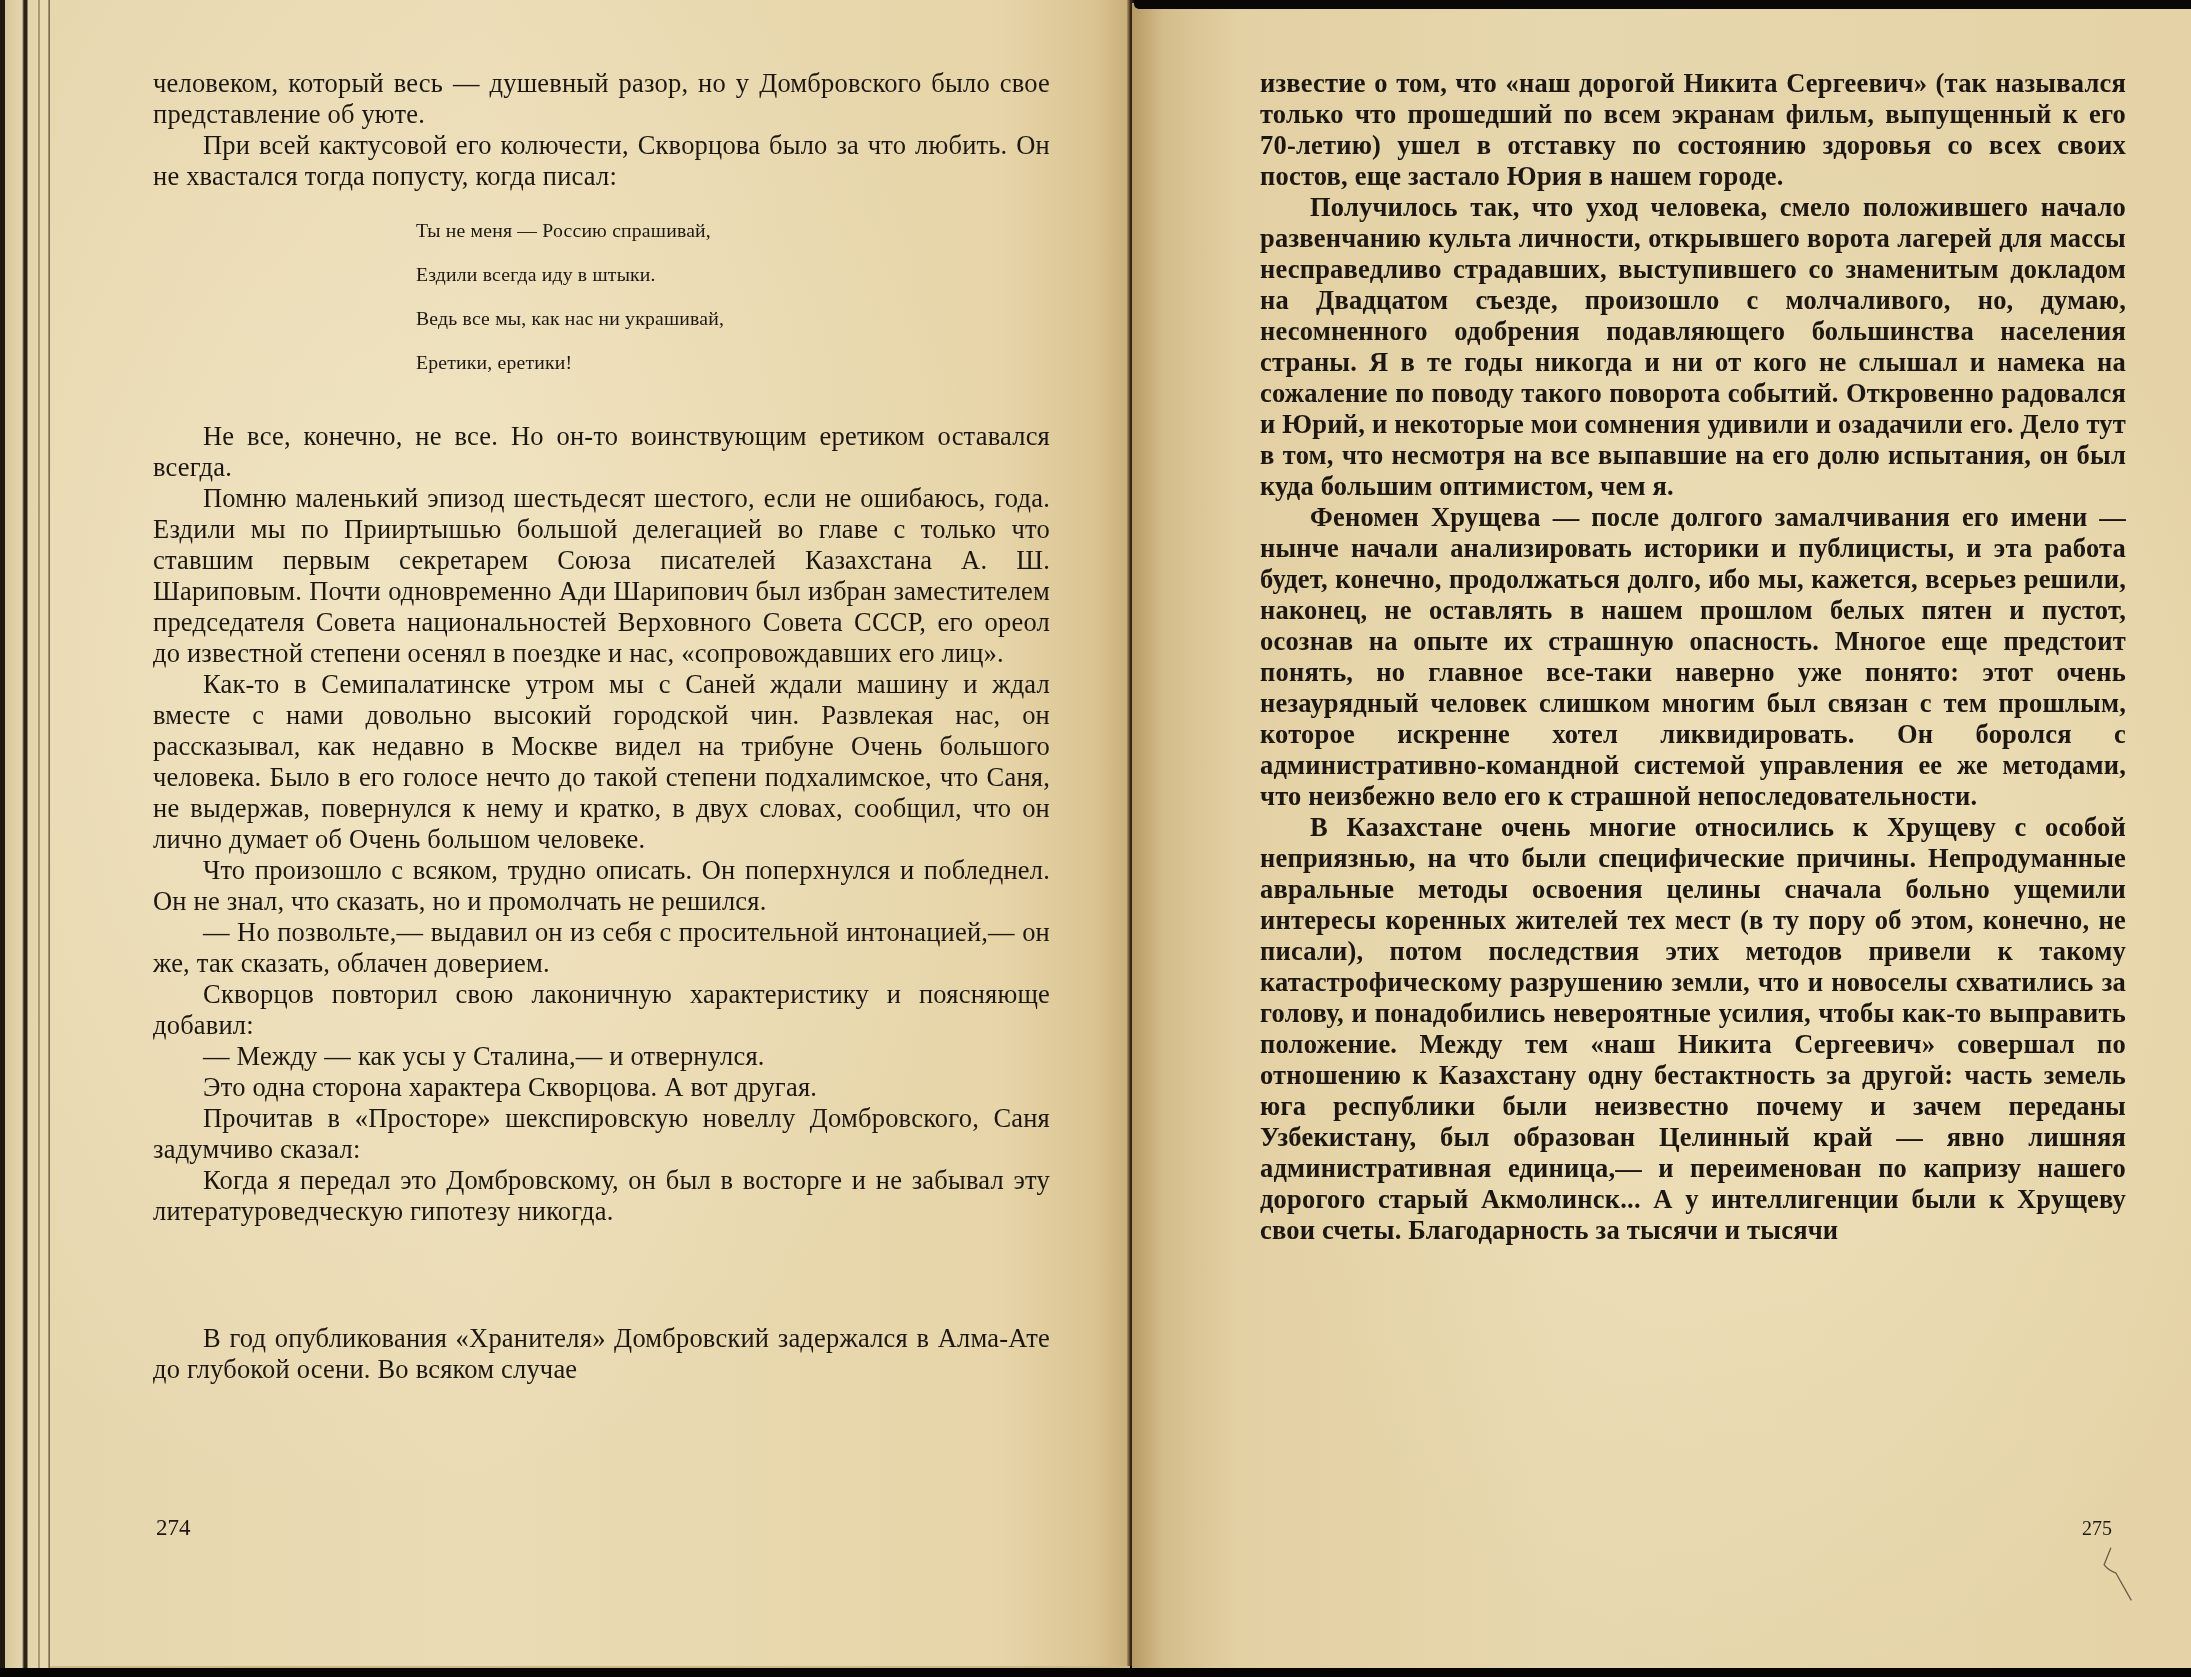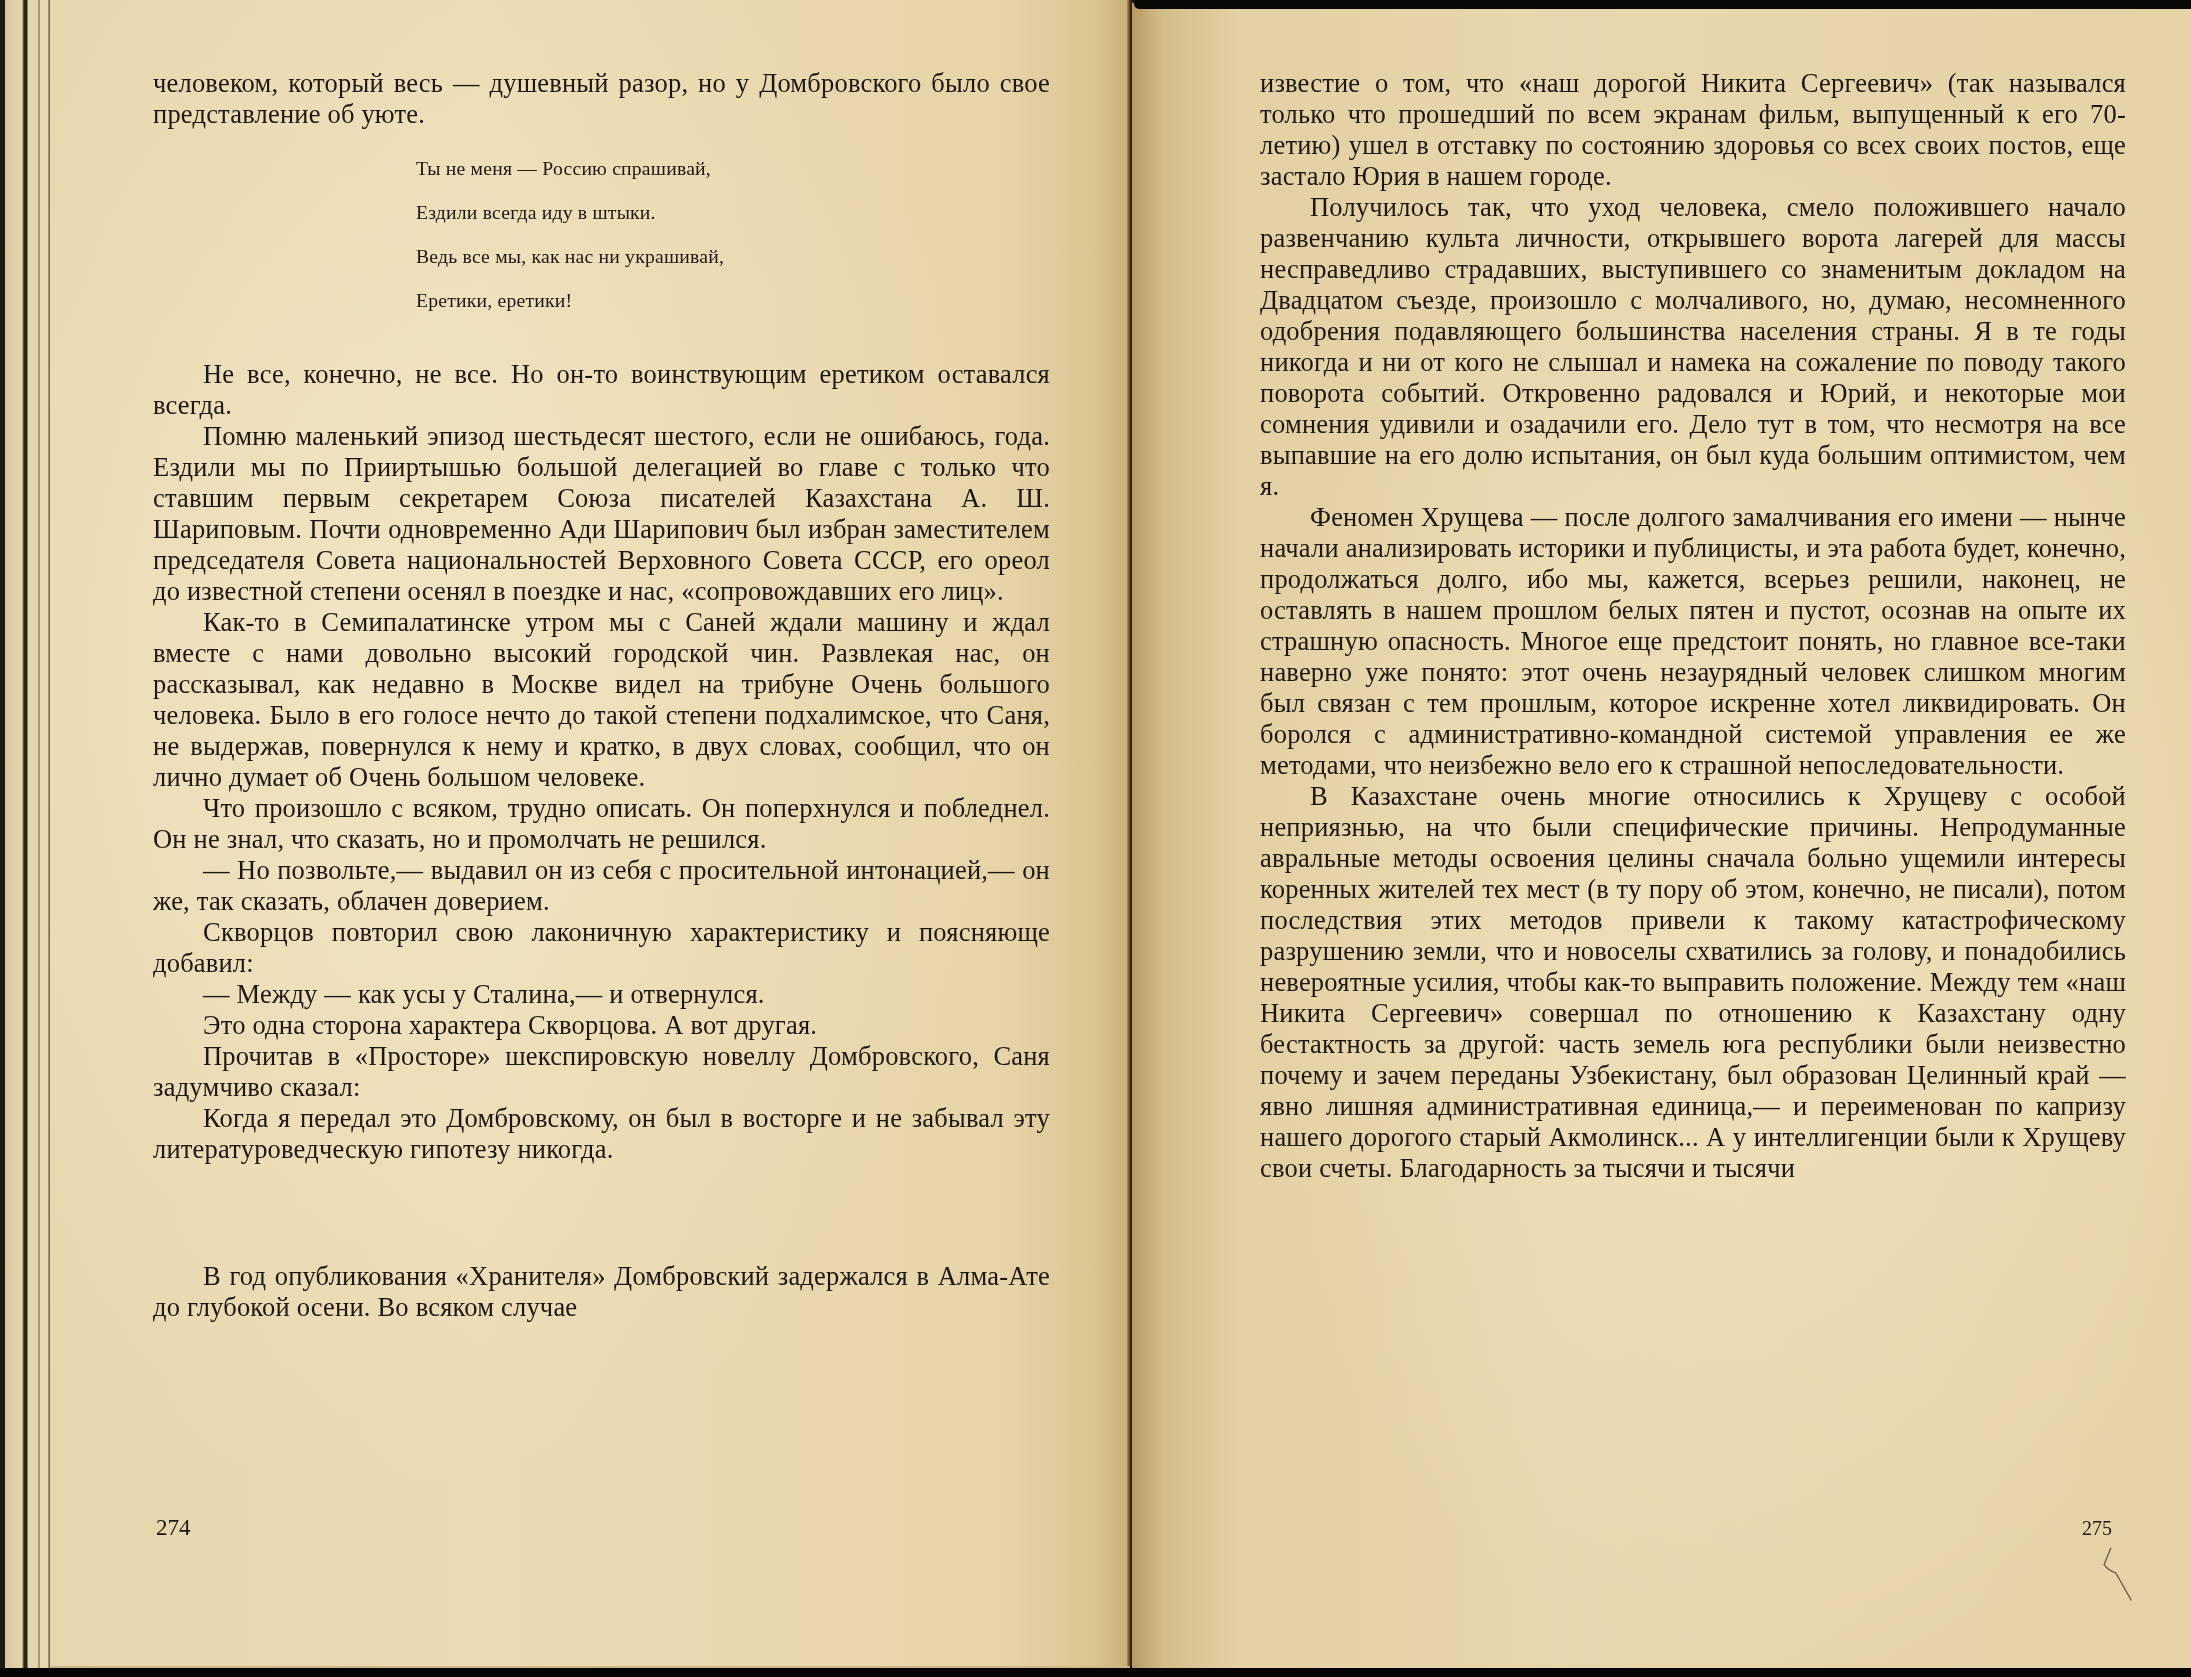--- a/index.html
+++ b/index.html
@@ -44,21 +44,21 @@
     border-radius: 0 0 0 5.1px;
   }
   .textcol {
     position: absolute;
     font-size: 26.5px;
     line-height: 31px;
     text-align: justify;
     letter-spacing: 0.2px;
   }
   .left .textcol { left: 103px; top: 68px; width: 897px; }
-  .right .textcol { left: 128px; top: 65px; width: 866px; }
+  .right .textcol { left: 128px; top: 65px; width: 866px; font-weight: bold; }
   .para { margin: 0; text-indent: 50px; text-align: justify; }
   .para.noindent { text-indent: 0; }
   .poem {
     margin: 24px 0 45px 247px;
     font-size: 19.7px; line-height: 28px;
   }
   .poem div { margin: 16px; }
   .gap { height: 96px; }
   .page-number {
     position: absolute; font-size: 23px; font-weight: normal;
@@ -74,20 +74,21 @@
 </style>
 </head>
 <body>
 
 <div class="spread">
   <div class="page-stack"></div>
 
   <div class="page left">
     <div class="textcol">
       <p class="para noindent">человеком, который весь — душевный разор, но у Домбровского было свое представление об уюте.</p>
+      <p class="para">При всей кактусовой его колючести, Скворцова было за что любить. Он не хвастался тогда попусту, когда писал:</p>
 
       <div class="poem">
         <div>Ты не меня — Россию спрашивай,</div>
         <div>Ездили всегда иду в штыки.</div>
         <div>Ведь все мы, как нас ни украшивай,</div>
         <div>Еретики, еретики!</div>
       </div>
 
       <p class="para">Не все, конечно, не все. Но он-то воинствующим еретиком оставался всегда.</p>
       <p class="para">Помню маленький эпизод шестьдесят шестого, если не ошибаюсь, года. Ездили мы по Прииртышью большой делегацией во главе с только что ставшим первым секретарем Союза писателей Казахстана А. Ш. Шариповым. Почти одновременно Ади Шарипович был избран заместителем председателя Совета национальностей Верховного Совета СССР, его ореол до известной степени осенял в поездке и нас, «сопровождавших его лиц».</p>

